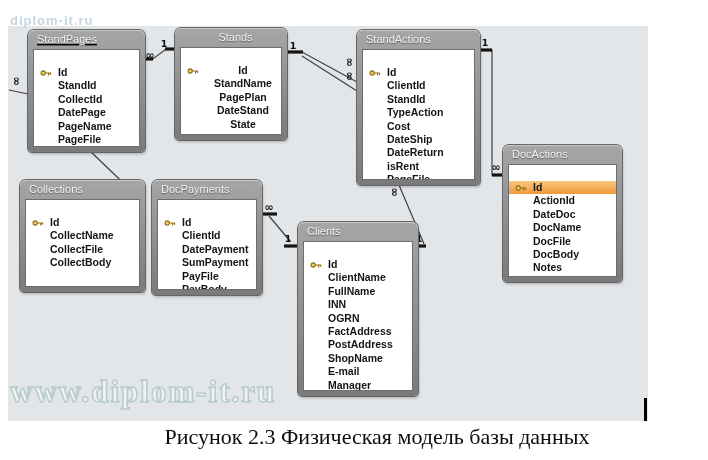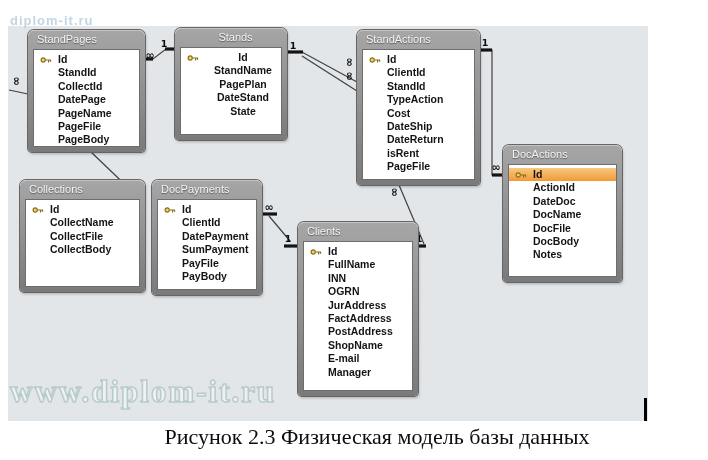--- a/index.html
+++ b/index.html
@@ -23,21 +23,21 @@
   }
   .tbl-header{
     height:19px;line-height:19px;padding-left:9px;
     color:#f4f4f4;font-size:11px;white-space:nowrap;overflow:hidden;
     text-shadow:0 1px 1px rgba(0,0,0,.45);
     cursor:default;
   }
   .tbl-body{
     position:absolute;left:5px;right:5px;top:19px;bottom:5px;
     background:#ffffff;border:1px solid #6d6d6d;
-    padding-top:3px;overflow:hidden;
+    padding-top:16px;overflow:hidden;
   }
   .row{
     height:13.4px;line-height:13.4px;font-size:10.5px;font-weight:bold;
     color:#141414;padding-left:24px;position:relative;white-space:nowrap;
   }
   .row.sel{
     background:linear-gradient(180deg,#f9c87f,#f09a38);
   }
   .key{position:absolute;left:6px;top:2px;}
   .watermark-top{
@@ -112,21 +112,21 @@
       <line x1="130" y1="199" x2="143" y2="199" stroke="#141414" stroke-width="3.2"></line>
       <text x="135" y="192" text-anchor="middle" dominant-baseline="middle" font-size="9.5" font-weight="bold">1</text>
     </g>
     <g>
       <polyline points="9,90 28,94" fill="none" stroke="#3f3f3f" stroke-width="1.2"></polyline>
       <text x="16" y="81" text-anchor="middle" dominant-baseline="middle" font-size="11" font-weight="bold" transform="rotate(90 16 81)">∞</text>
     </g>
   </svg>
 
 <div id="tables-layer">
-    <div class="tbl" style="left: 28px; top: 30px; width: 117px; height: 122px;">
+    <div class="tbl" style="left: 28px; top: 30px; width: 117px; height: 122px; text-decoration: underline;">
       <div class="tbl-header">StandPages</div>
       <div class="tbl-body">
         <div class="row"><span class="key"><svg width="12" height="10" viewBox="0 0 12 10">
               <circle cx="3.2" cy="5" r="2.1" fill="#f3d658" stroke="#8a6d1c" stroke-width="1.1"></circle>
               <path d="M5.4 5 H11 M8.6 5 V7.6 M10.6 5 V6.8" stroke="#8a6d1c" stroke-width="1.2" fill="none"></path>
             </svg></span><span>Id</span></div>
         <div class="row"><span>StandId</span></div>
         <div class="row"><span>CollectId</span></div>
         <div class="row"><span>DatePage</span></div>
         <div class="row"><span>PageName</span></div>
@@ -205,24 +205,24 @@
         <div class="row"><span>PayBody</span></div>
       </div>
     </div>
     <div class="tbl" style="left: 298px; top: 222px; width: 120px; height: 174px;">
       <div class="tbl-header">Clients</div>
       <div class="tbl-body">
         <div class="row"><span class="key"><svg width="12" height="10" viewBox="0 0 12 10">
               <circle cx="3.2" cy="5" r="2.1" fill="#f3d658" stroke="#8a6d1c" stroke-width="1.1"></circle>
               <path d="M5.4 5 H11 M8.6 5 V7.6 M10.6 5 V6.8" stroke="#8a6d1c" stroke-width="1.2" fill="none"></path>
             </svg></span><span>Id</span></div>
+        <div class="row"><span>ClientName</span></div>
         <div class="row"><span>FullName</span></div>
         <div class="row"><span>INN</span></div>
         <div class="row"><span>OGRN</span></div>
-        <div class="row"><span>JurAddress</span></div>
         <div class="row"><span>FactAddress</span></div>
         <div class="row"><span>PostAddress</span></div>
         <div class="row"><span>ShopName</span></div>
         <div class="row"><span>E-mail</span></div>
         <div class="row"><span>Manager</span></div>
       </div>
     </div>
   </div>
 
 <div class="watermark-bottom">www.diplom-it.ru</div>

